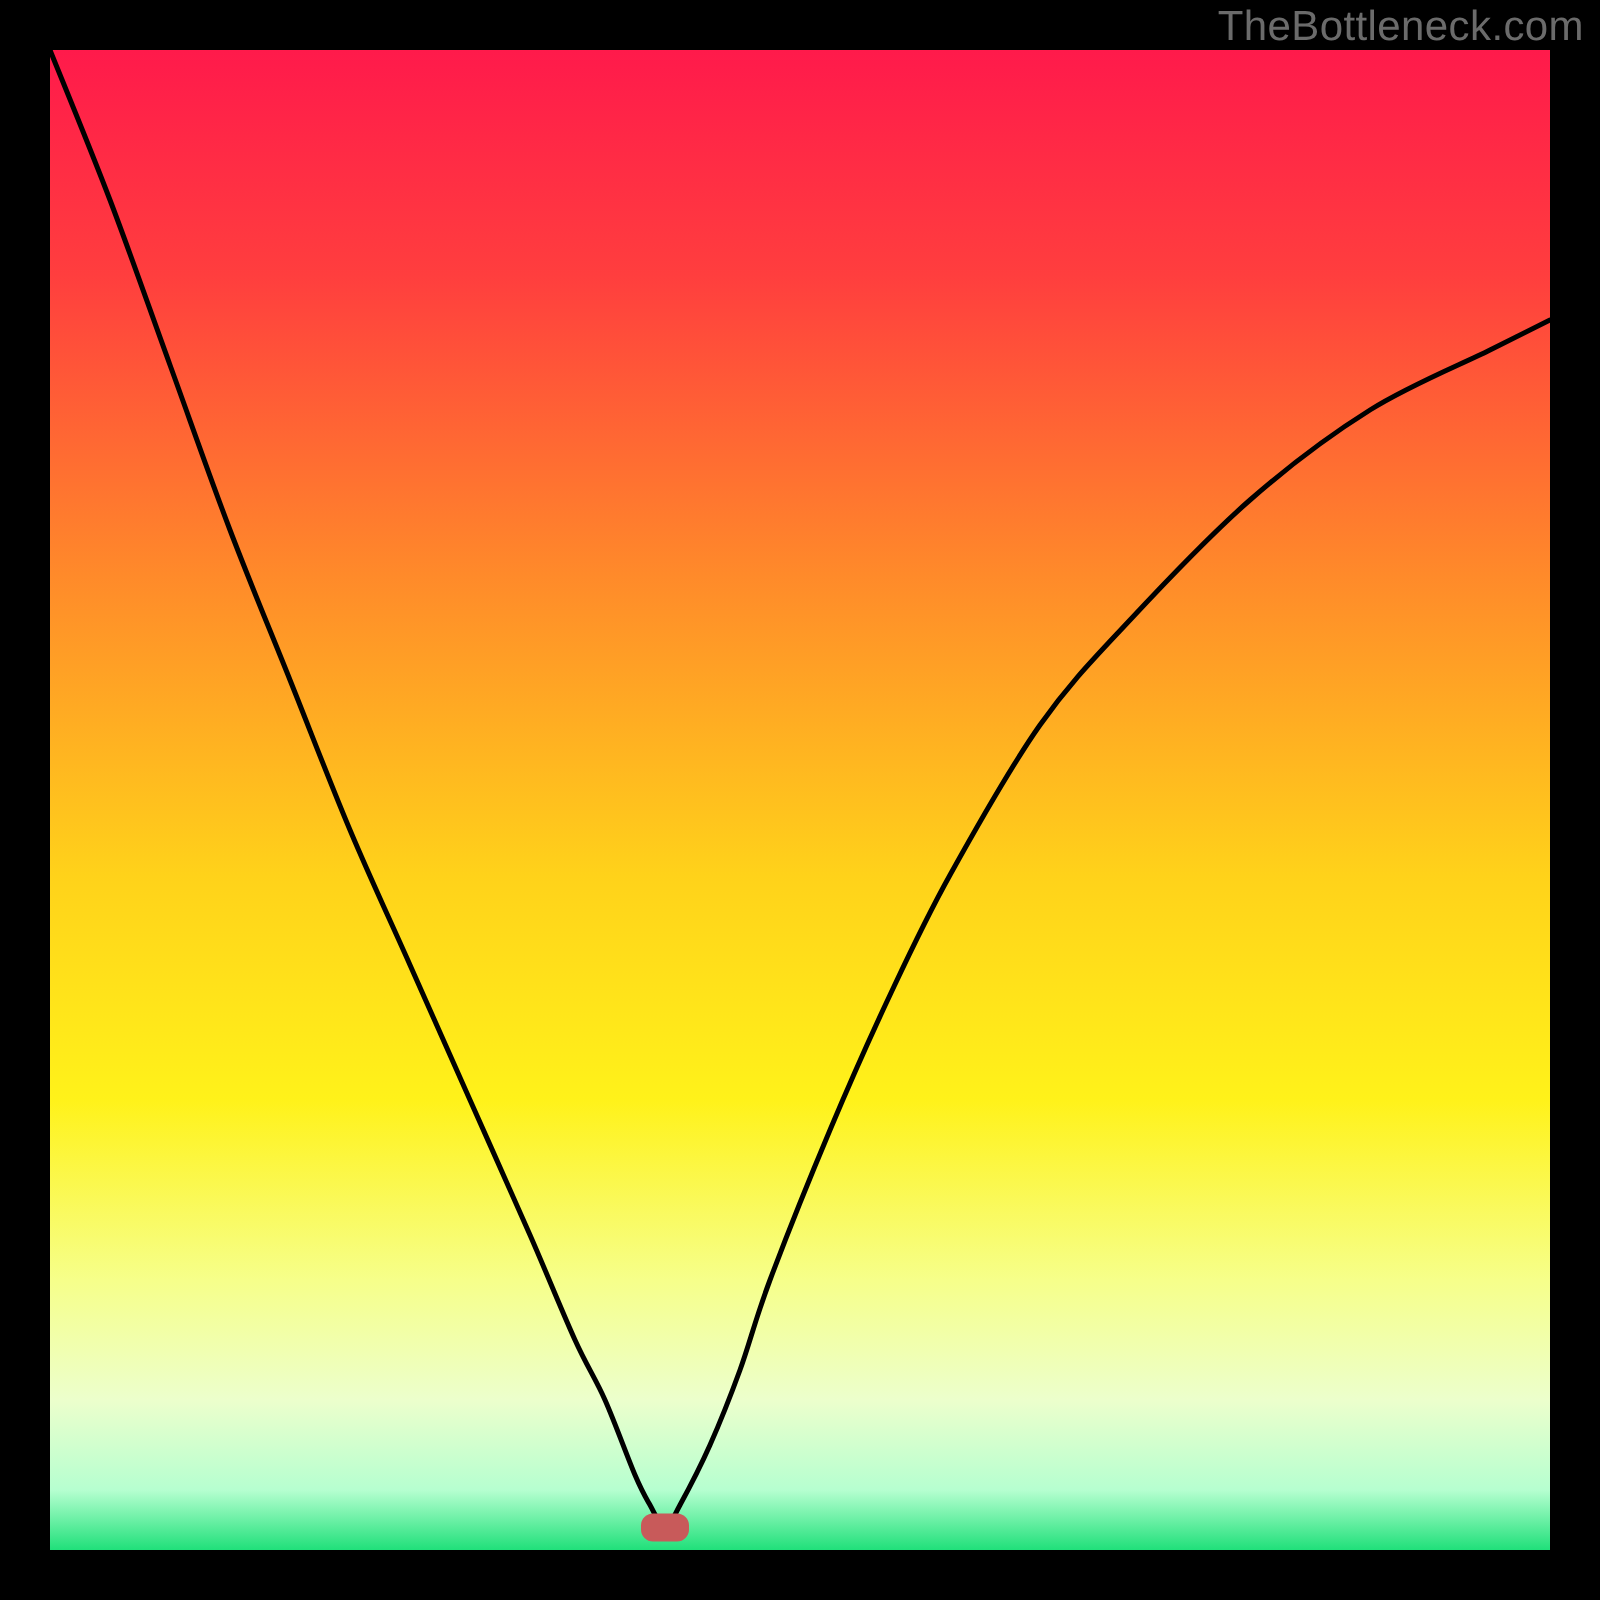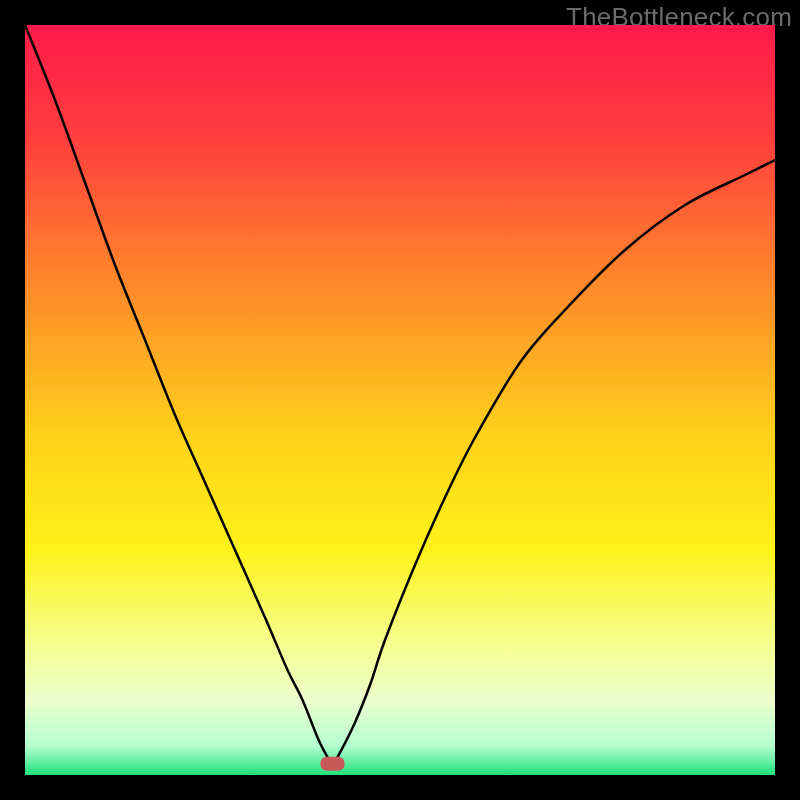--- a/index.html
+++ b/index.html
@@ -21,21 +21,21 @@
     left: 25px;
     top: 25px;
     width: 750px;
     height: 750px;
   }
   .watermark {
     position: absolute;
     top: 2px;
     right: 8px;
     font-family: Arial, Helvetica, sans-serif;
-    font-size: 26px;
+    font-size: 21px;
     font-weight: 500;
     color: #6b6b6b;
     letter-spacing: 0.2px;
   }
   svg {
     display: block;
   }
 </style>
 </head>
 <body>

